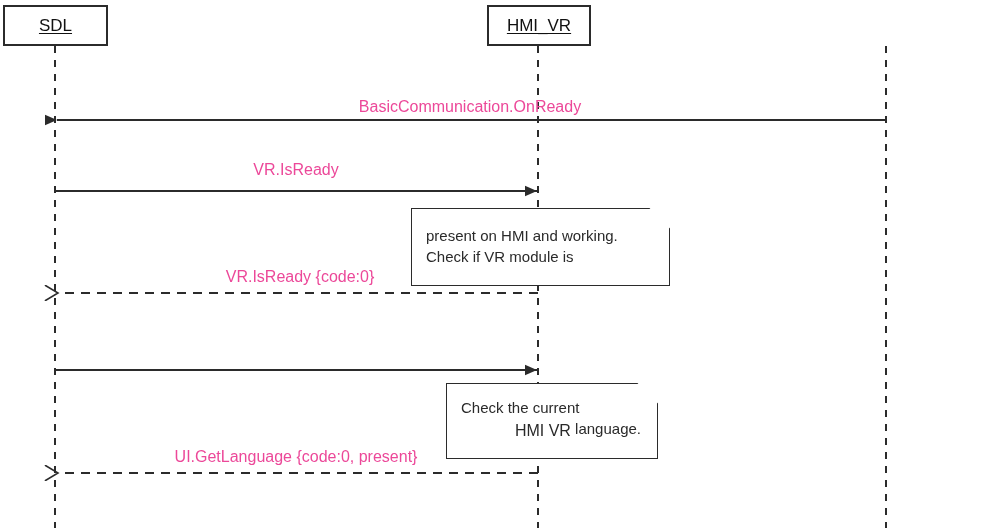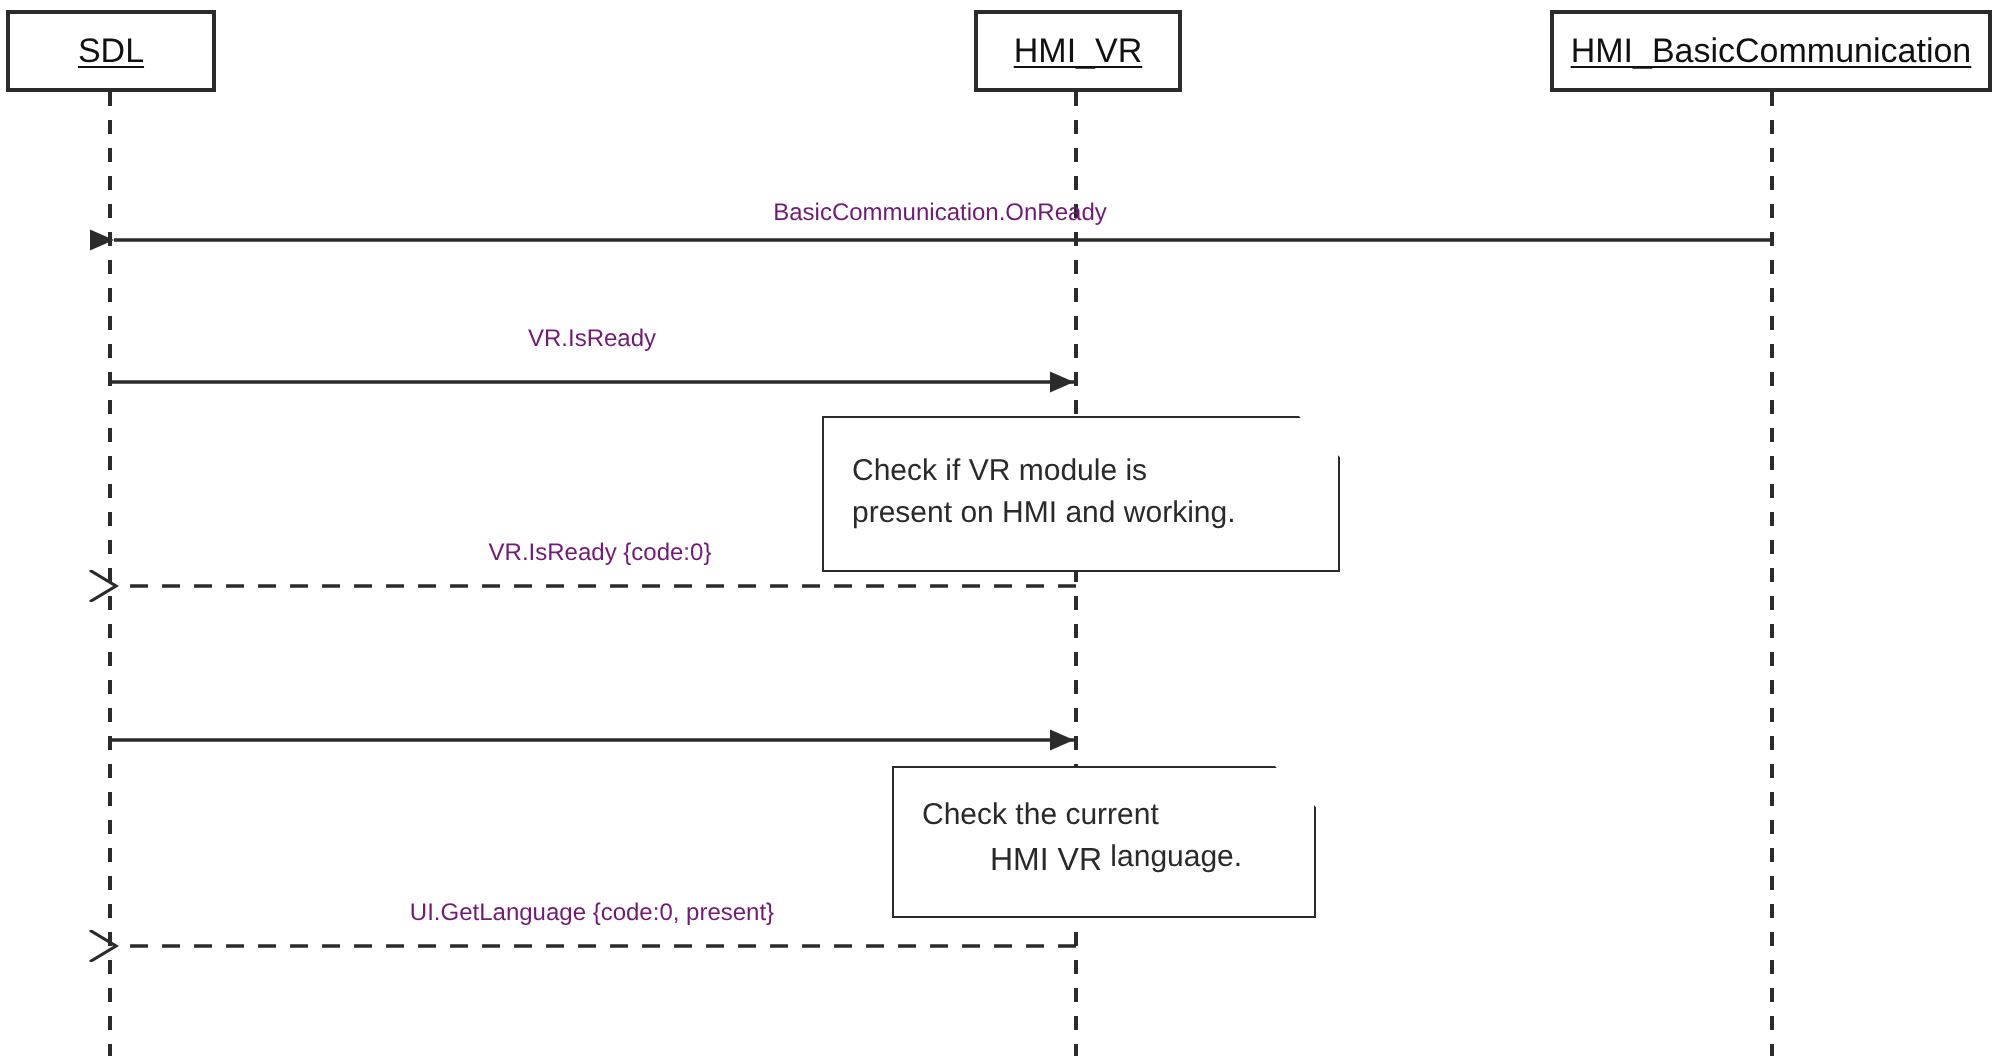--- a/index.html
+++ b/index.html
@@ -44,43 +44,43 @@
     text-underline-offset: 2px;
     white-space: nowrap;
   }
   #p-sdl  { left: 3px;   top: 5px; width: 105px; }
   #p-vr   { left: 487px; top: 5px; width: 104px; justify-content: center; }
   #p-bc   { left: 775px; top: 5px; width: 221px; }
 
   
   .msg-label {
     position: absolute;
-    font-size: 12px;
+    font-size: 16px;
     line-height: 19px;
-    color: #701a75;
+    color: #ec4899;
     white-space: nowrap;
     transform: translateX(-50%);
   }
 
   
   .note {
     position: absolute;
     box-sizing: border-box;
     background: #ffffff;
   }
   .note .note-text {
     position: absolute;
     left: 14px;
     top: 16px;
     right: 16px;
     font-size: 15px;
     line-height: 21px;
     color: #2a2a2a;
   }
-  .note .note-text .line2-indent { padding-left: 34px; }
+  .note .note-text .line2-indent { padding-left: 34px; text-align: right; }
   .note .note-text .hmivr {
     font-size: 16px;
     position: relative;
     top: 2px;
   }
   #note-1 { left: 412px; top: 209px; width: 257px; height: 76px; }
   #note-2 { left: 447px; top: 384px; width: 210px; height: 74px; text-decoration: underline; }
   #note-2 .note-text { top: 13px; }
 </style>
 </head>
@@ -127,33 +127,30 @@
 
     <line x1="538" y1="473" x2="58" y2="473" stroke="#2b2b2b" stroke-width="1.8" stroke-dasharray="9 7" marker-end="url(#arrow-open-left)"></line>
   </svg>
 
   <div class="participant" id="p-sdl">
     <span class="plabel">SDL</span>
   </div>
   <div class="participant" id="p-vr">
     <span class="plabel">HMI_VR</span>
   </div>
-  <div class="participant" id="p-bc">
-    <span class="plabel">HMI_BasicCommunication</span>
-  </div>
 
   <div class="msg-label" style="left:470px; top:97px;">BasicCommunication.OnReady</div>
   <div class="msg-label" style="left:296px; top:160px;">VR.IsReady</div>
   <div class="msg-label" style="left:300px; top:267px;">VR.IsReady {code:0}</div>
   <div class="msg-label" style="left:296px; top:447px;">UI.GetLanguage {code:0, present}</div>
 
   <div class="note" id="note-1">
     <div class="note-text">
+      <div>present on HMI and working.</div>
       <div>Check if VR module is</div>
-      <div>present on HMI and working.</div>
     </div>
   </div>
 
   <div class="note" id="note-2">
     <div class="note-text">
       <div>Check the current</div>
       <div class="line2-indent"><span class="hmivr">HMI VR</span><span> </span><span>language.</span></div>
     </div>
   </div>
 

